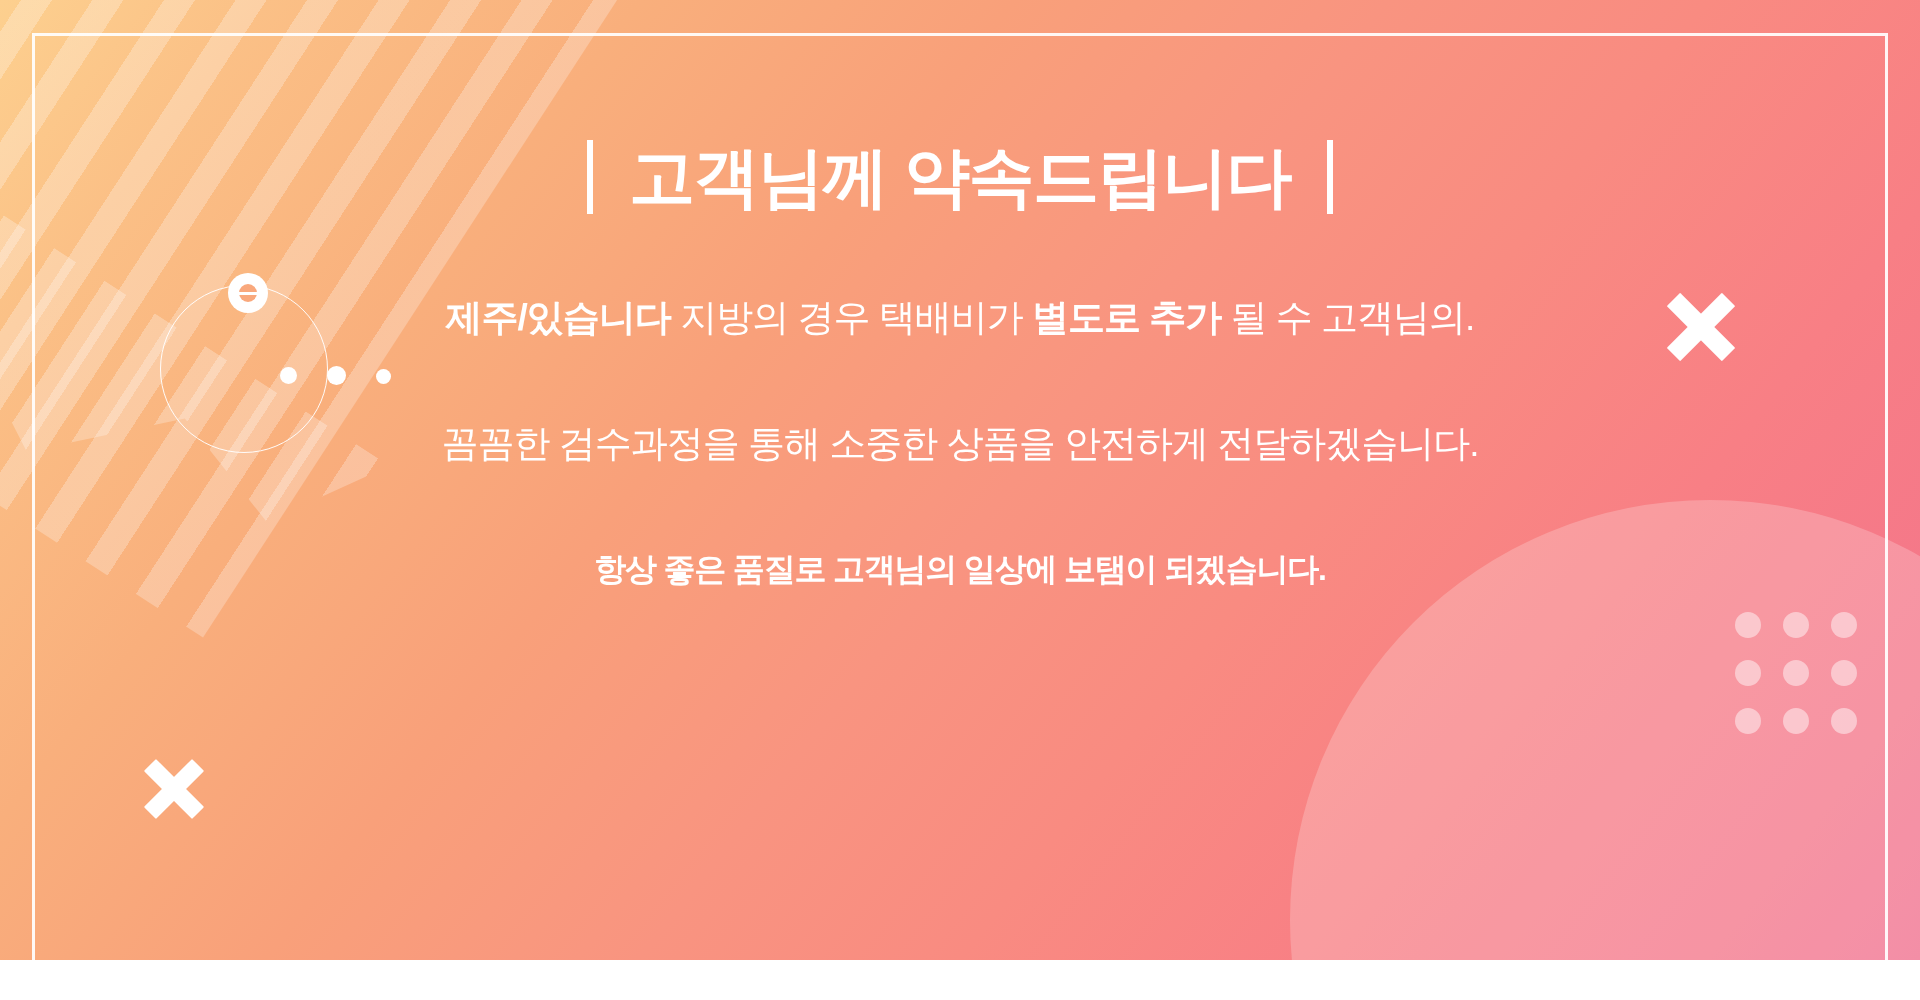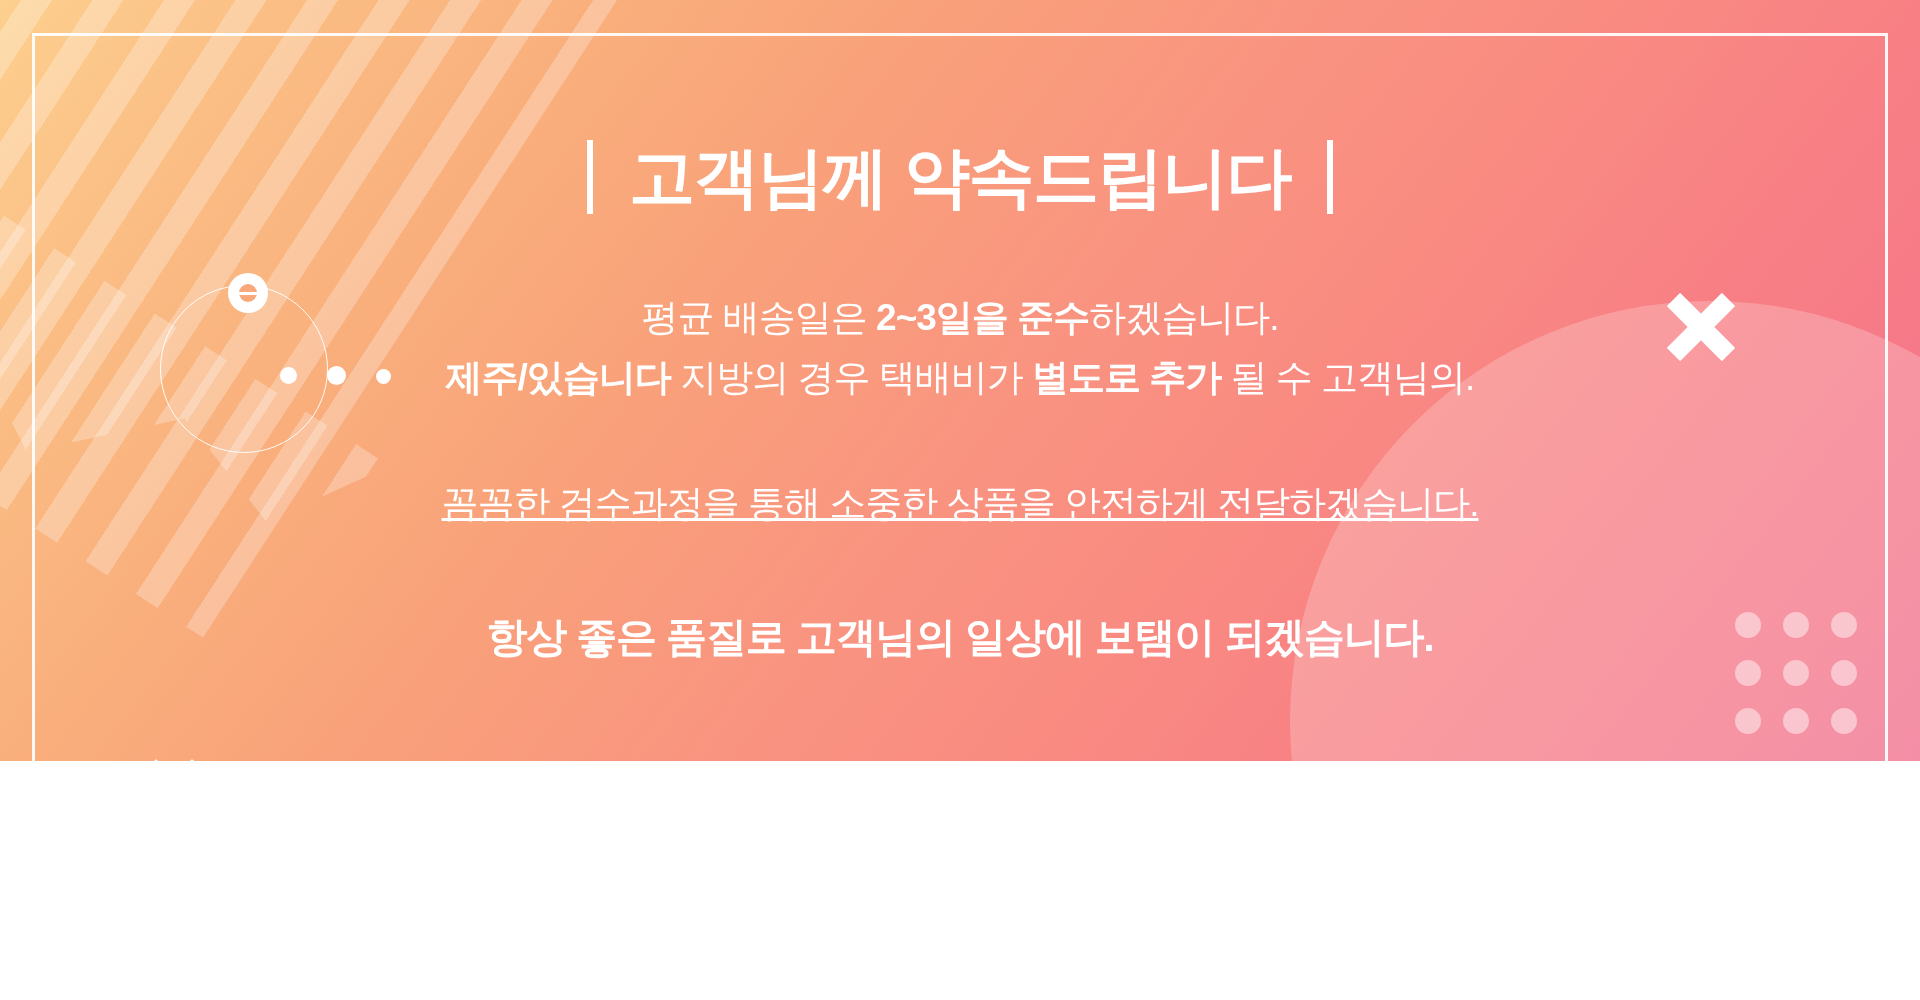--- a/index.html
+++ b/index.html
@@ -6,21 +6,21 @@
   * { margin:0; padding:0; box-sizing:border-box; }
 
   html, body {
     width:1920px; height:1000px;
     overflow:hidden;
     font-family:"Liberation Sans","DejaVu Sans",sans-serif;
   }
 
   #banner {
     position:relative;
-    width:1920px; height:761px;
+    width:1920px; height:960px;
     overflow:hidden;
     background:linear-gradient(128deg,
         #FDD08F 0%,
         #FBC086 10%,
         #F9AF7C 24%,
         #F9A07A 38%,
         #F99480 52%,
         #F98B81 64%,
         #F87F85 78%,
         #F4768A 92%,
@@ -177,32 +177,32 @@
   .title-bar { width:6px; height:74px; background:#ffffff; }
   .title-text {
     font-size:66px;
     font-weight:700;
     letter-spacing:-1.5px;
     line-height:1;
     white-space:nowrap;
   }
 
   .block { margin-top:74px; }
-  .block.second { margin-top:66px;text-decoration:underline; }
+  .block.second { margin-top:66px; }
   .block.final  { margin-top:70px; }
 
   .line {
     font-size:37px;
     font-weight:400;
     line-height:1.62;
     letter-spacing:-1px;
     white-space:nowrap;
   }
   .line b { font-weight:700; }
-  .line.strong { font-size:41px; font-weight:700; letter-spacing:-1.2px; }
+  .line.strong { font-size:32px; font-weight:700; letter-spacing:-1.2px; }
 </style>
 </head>
 <body>
 
 <div id="banner">
 
   <div class="stripes"></div>
   <div class="stripes-notch"></div>
   <div class="blob"></div>
 
@@ -240,23 +240,20 @@
   <div class="content">
 
     <div class="title-row">
       <span class="title-bar"></span>
       <h1 class="title-text">고객님께 약속드립니다</h1>
       <span class="title-bar"></span>
     </div>
 
     <div class="block">
       <p class="line">
-        <span>평균 배송일은 </span><b>2~3일을 준수</b><span>하겠습니다.</span>
-      </p>
-      <p class="line">
         <b>제주/있습니다</b><span> 지방의 경우 택배비가 </span><b>별도로 추가</b><span> 될 수 고객님의.</span>
       </p>
     </div>
 
     <div class="block second">
       <p class="line">꼼꼼한 검수과정을 통해 소중한 상품을 안전하게 전달하겠습니다.</p>
     </div>
 
     <div class="block final">
       <p class="line strong">항상 좋은 품질로 고객님의 일상에 보탬이 되겠습니다.</p>

